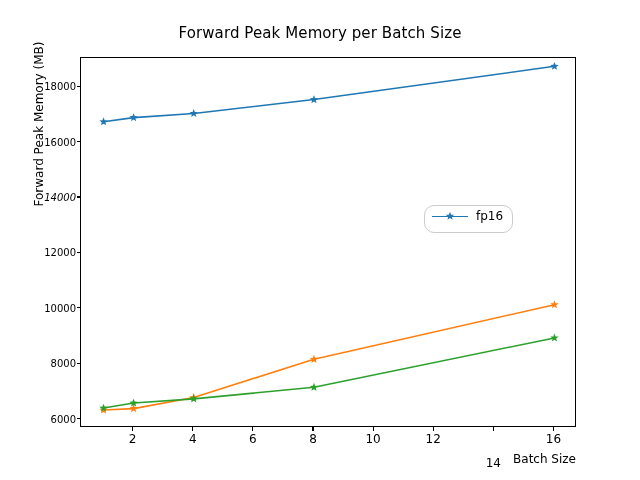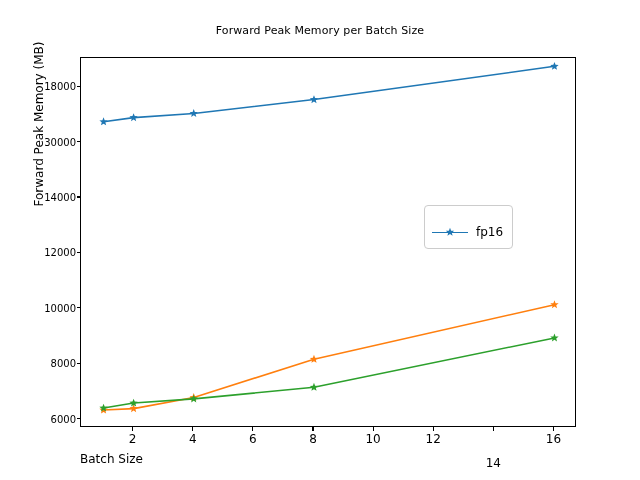--- a/index.html
+++ b/index.html
@@ -19,21 +19,21 @@
     width: 640px;
     height: 480px;
     background: #ffffff;
   }
   #chart-title {
     position: absolute;
     left: 0;
     top: 24px;
     width: 640px;
     text-align: center;
-    font-size: 11px;
+    font-size: 15px;
     color: #000000;
     letter-spacing: 0.1px;
   }
   
   #plot-area {
     position: absolute;
     left: 80px;
     top: 57px;
     width: 496px;
     height: 370px;
@@ -95,43 +95,43 @@
     top: 427px;
     width: 1.1px;
     height: 3.5px;
     background: #000000;
   }
   #xlabel {
     position: absolute;
     left: 80px;
     top: 452px;
     width: 496px;
-    text-align: left;
+    text-align: right;
     font-size: 12px;
     color: #000000;
   }
   #ylabel {
     position: absolute;
     left: -86px;
     top: 117px;
     width: 250px;
     text-align: center;
     font-size: 12px;
     color: #000000;
     transform: rotate(-90deg);
     transform-origin: center center;
   }
   #legend {
     position: absolute;
     left: 424px;
     top: 205px;
     background: #ffffff;
     border: 0.9px solid #cccccc;
-    border-radius: 4px;
-    padding: 16px 9px 6px 7px;
+    border-radius: 10px;
+    padding: 0 9px 6px 7px;
     box-sizing: border-box;
   }
   .legend-row {
     display: flex;
     align-items: center;
     height: 20px;
   }
   .legend-sample {
     width: 36px;
     height: 14px;
@@ -159,22 +159,22 @@
 
   <div id="chart-title">Forward Peak Memory per Batch Size</div>
 
   <div id="ylabel">Forward Peak Memory (MB)</div>
 
   <div id="ytick-labels-wrap">
       <div class="ytick-label" style="top: 418.685px;">6000</div>
       <div class="ytick-label" style="top: 363.255px; text-align: right;">8000</div>
       <div class="ytick-label" style="top: 307.824px;">10000</div>
       <div class="ytick-label" style="top: 252.393px;">12000</div>
-      <div class="ytick-label" style="top: 196.963px;">14000</div>
-      <div class="ytick-label" style="top: 141.532px;">30000</div>
+      <div class="ytick-label" style="top: 196.963px; font-style: italic;">14000</div>
+      <div class="ytick-label" style="top: 141.532px;">16000</div>
       <div class="ytick-label" style="top: 86.1011px;">18000</div>
     </div>
   <div id="ytick-marks-wrap">
       <div class="ytick-mark" style="top: 418.185px;"></div>
       <div class="ytick-mark" style="top: 362.755px;"></div>
       <div class="ytick-mark" style="top: 307.324px;"></div>
       <div class="ytick-mark" style="top: 251.893px;"></div>
       <div class="ytick-mark" style="top: 196.463px;"></div>
       <div class="ytick-mark" style="top: 141.032px;"></div>
       <div class="ytick-mark" style="top: 85.6011px;"></div>

